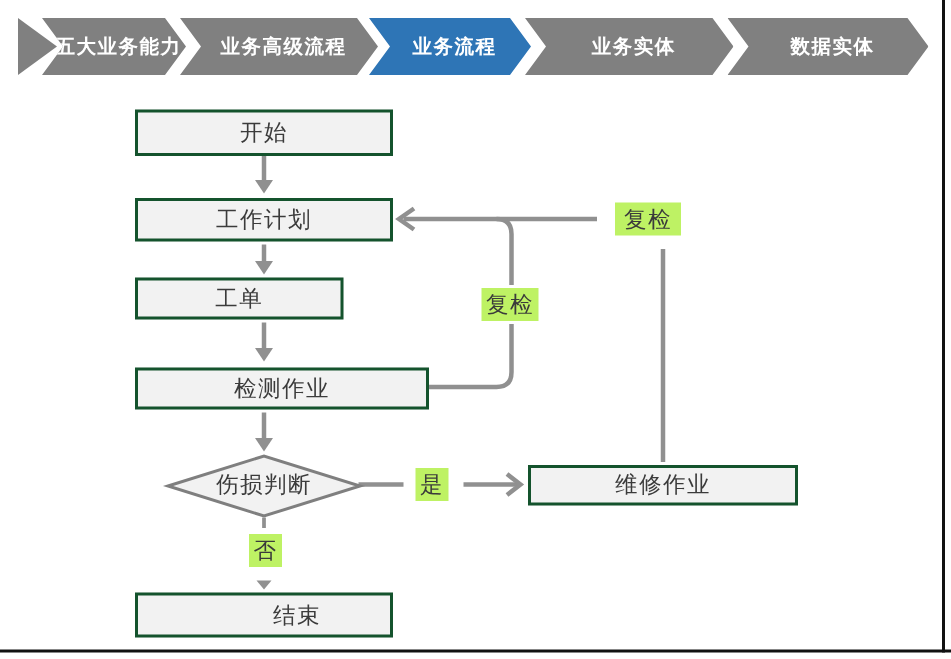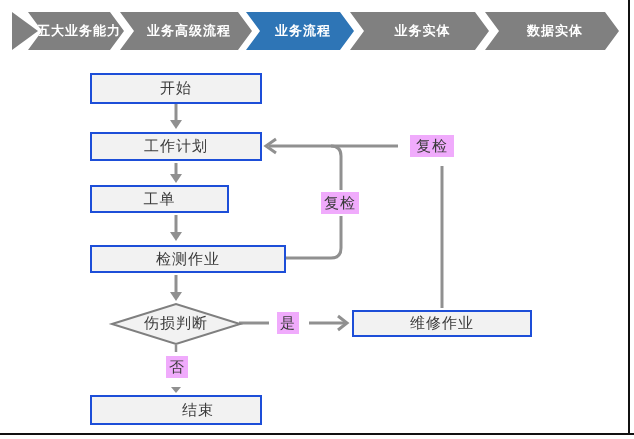--- a/index.html
+++ b/index.html
@@ -9,24 +9,24 @@
   .nav{position:absolute;left:0;top:0;width:634px;height:60px;}
   .lead-arrow{position:absolute;left:12px;top:12px;width:26px;height:38px;background:#808080;
               clip-path:polygon(0 0,100% 50%,0 100%);}
   .chev{position:absolute;top:12px;height:38px;background:#808080;color:#fff;
         display:flex;align-items:center;justify-content:center;
         font-size:13px;font-weight:bold;letter-spacing:1px;padding-left:6px;box-sizing:border-box;
         clip-path:polygon(0% 0%,calc(100% - 14px) 0%,100% 50%,calc(100% - 14px) 100%,0% 100%,14px 50%);}
   .chev.active{background:#2E75B6;}
   
   .connectors{position:absolute;left:0;top:0;pointer-events:none;}
-  .node{position:absolute;background:#F2F2F2;border:2px solid #1d4ed8;box-sizing:border-box;
+  .node{position:absolute;background:#F2F2F2;border:2px solid #14532d;box-sizing:border-box;
         display:flex;align-items:center;justify-content:center;
         font-size:15px;color:#3B3B3B;letter-spacing:1px;}
-  .edge-label{position:absolute;font-size:15px;color:#3B3B3B;background:#f0abfc;
+  .edge-label{position:absolute;font-size:15px;color:#3B3B3B;background:#bef264;
               display:flex;align-items:center;justify-content:center;letter-spacing:1px;font-family:Liberation Serif, serif;}
   .diamond-label{position:absolute;font-size:15px;color:#3B3B3B;text-align:center;
                  background:transparent;letter-spacing:1px;}
   
   .frame-bottom{position:absolute;left:0;top:433px;width:634px;height:2px;background:#111;}
   .frame-right{position:absolute;left:628px;top:0;width:2px;height:435px;background:#111;}
 </style>
 </head>
 <body>
 

